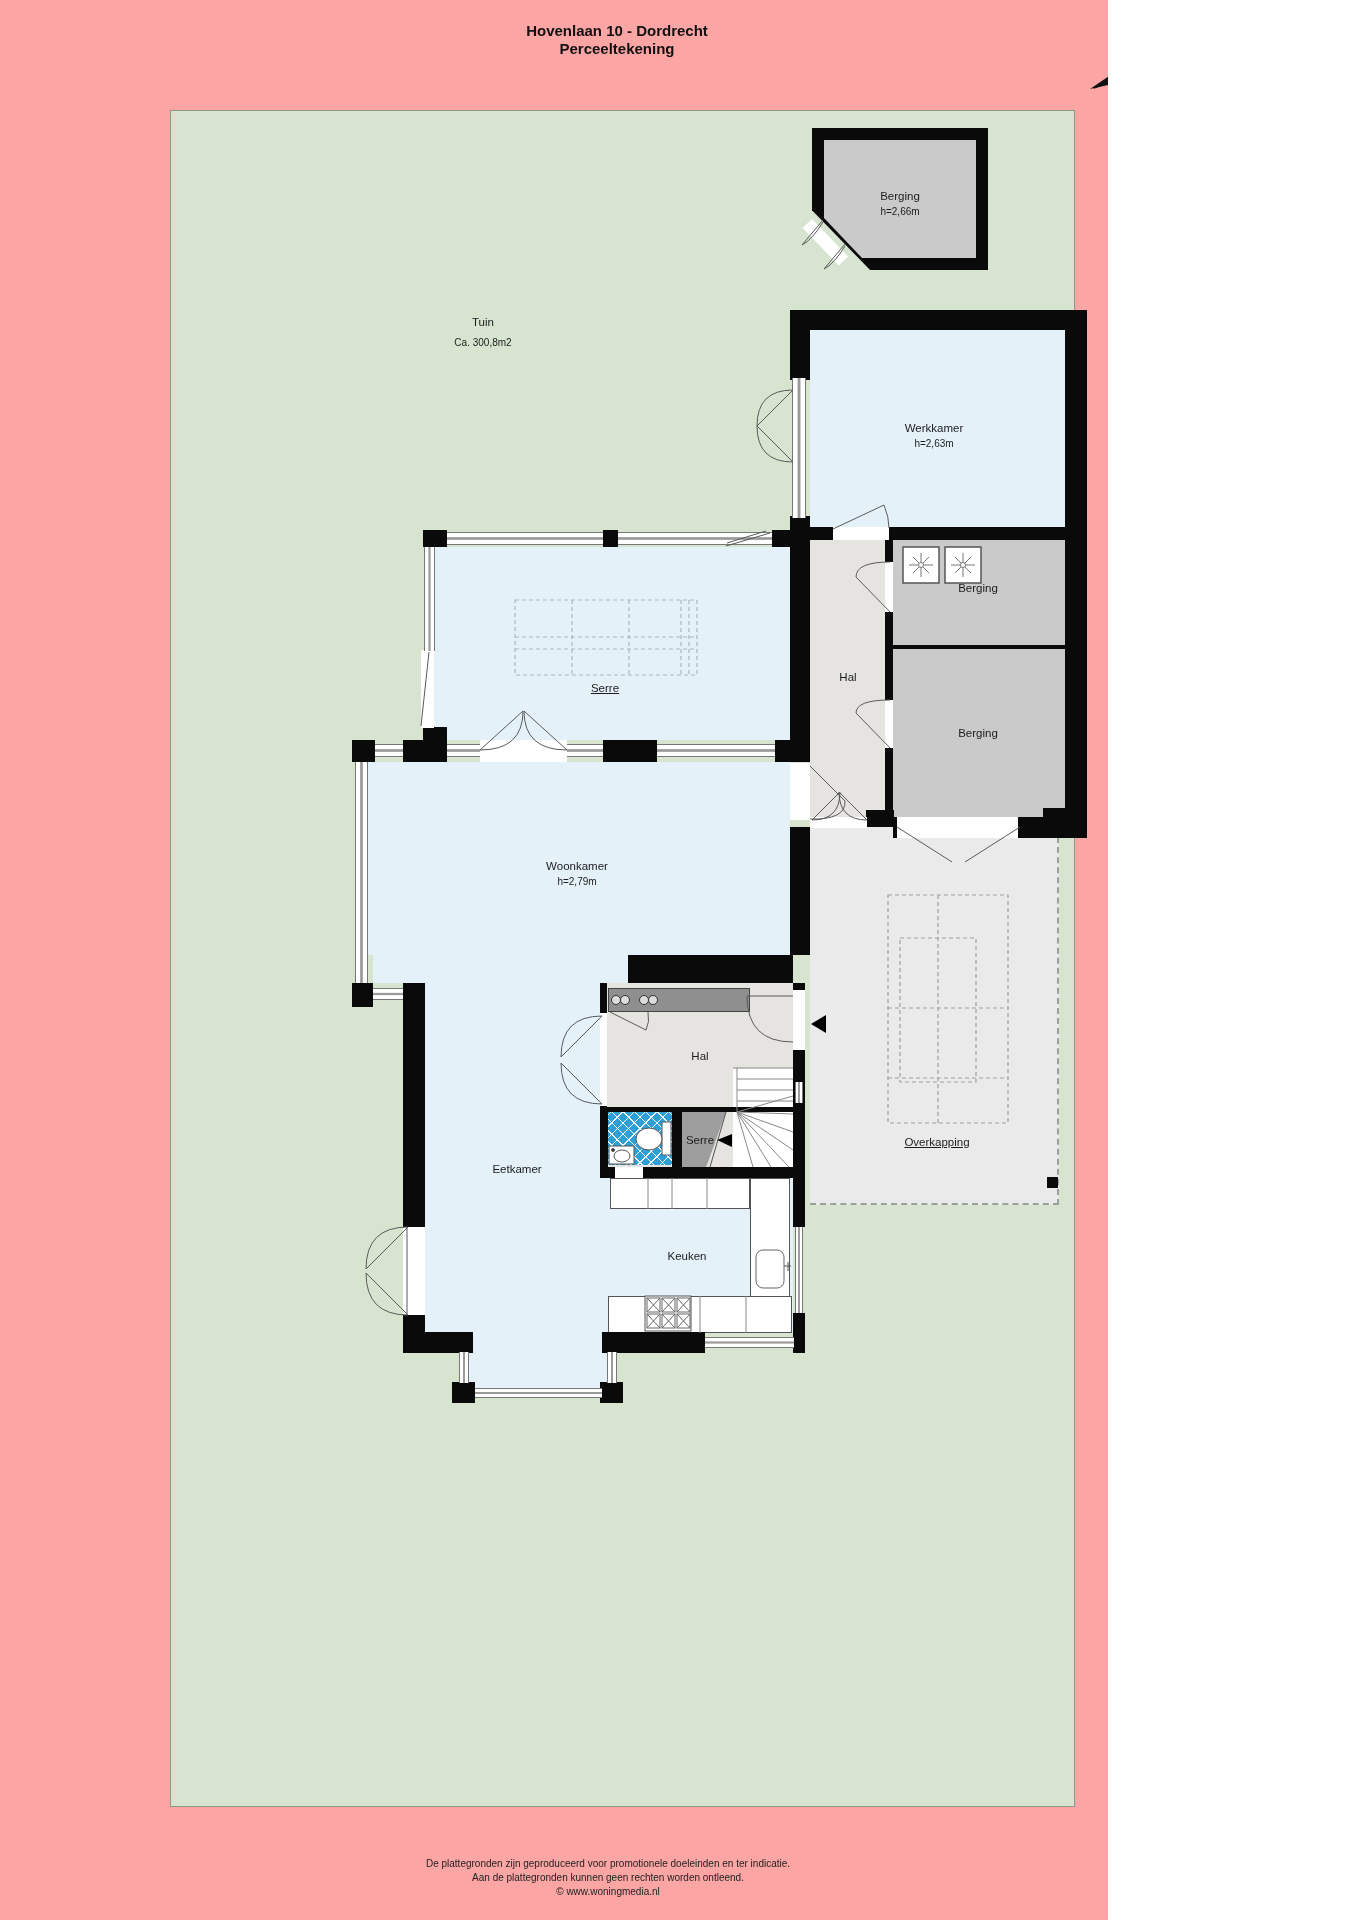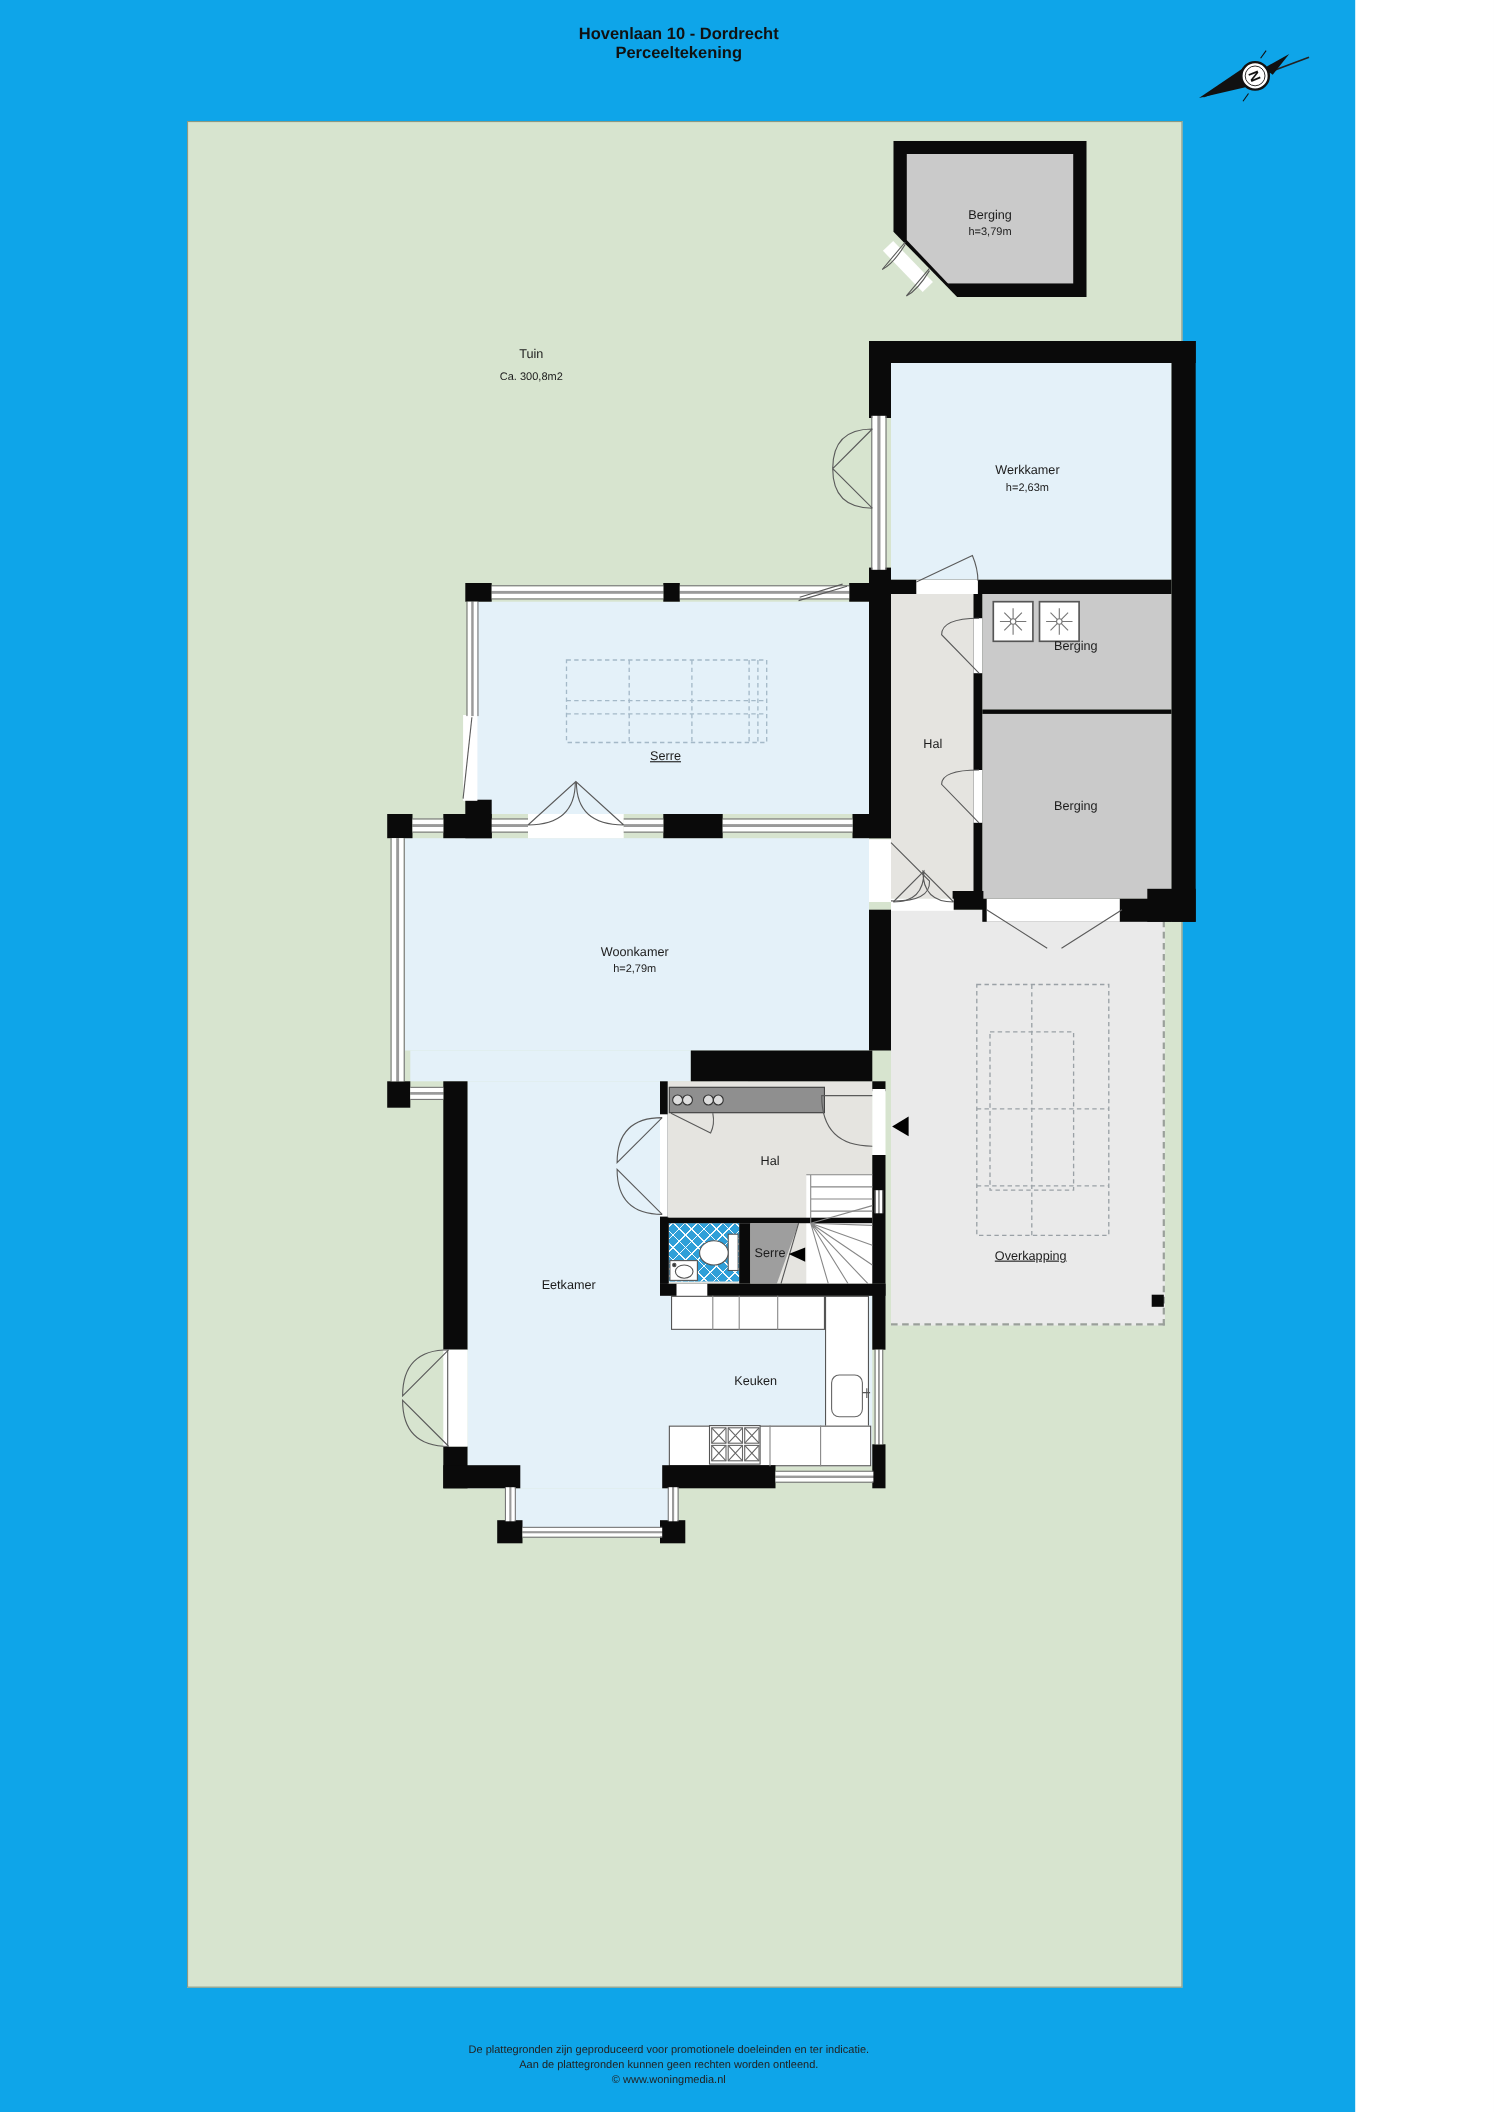--- a/index.html
+++ b/index.html
@@ -1,16 +1,16 @@
 <!DOCTYPE html>
 <html style="--c-wall: #0a0a0a; --c-garden: #d7e4cf; --c-room: #e4f1f9; --c-hall: #e5e4e0; --c-storage: #cacaca; --c-overkapping: #eaeaea; --c-tile: #2f9fd8; --c-closet: #9e9e9e; --c-sideboard: #8f8f8f;"><head>
 <meta charset="utf-8">
 <style>
   html,body{margin:0;padding:0;background:#fff;}
-  #canvas{position:relative;width:1232px;height:1920px;background:#0ea5e9;overflow:hidden;
+  #canvas{position:relative;width:1108px;height:1920px;background:#fca5a5;overflow:hidden;
           font-family:"Liberation Sans",sans-serif;}
   .abs{position:absolute;}
   .w{position:absolute;background:var(--c-wall);}
   .gap{position:absolute;background:#fff;}
   .wh{position:absolute;border-top:1px solid #777;border-bottom:1px solid #777;
       background:linear-gradient(to bottom,#fff 34%,#9a9a9a 42%,#9a9a9a 58%,#fff 66%);}
   .wv{position:absolute;border-left:1px solid #777;border-right:1px solid #777;
       background:linear-gradient(to right,#fff 34%,#9a9a9a 42%,#9a9a9a 58%,#fff 66%);}
   .lbl{position:absolute;transform:translate(-50%,-50%);font-size:11.5px;color:#1c1c1c;
        white-space:nowrap;text-align:center;line-height:14px;}
@@ -235,21 +235,21 @@
     </g>
 
     <polygon points="826,1015 811,1024 826,1033" fill="#000"></polygon>
     <polygon points="732,1134 717,1140 732,1147" fill="#000"></polygon>
   </svg>
 
   <div class="lbl" style="left:483px;top:322px;">Tuin</div>
   <div class="lbl sub" style="left:483px;top:343px;">Ca. 300,8m2</div>
 
   <div class="lbl" style="left:900px;top:196px;">Berging</div>
-  <div class="lbl sub" style="left:900px;top:212px;">h=3,79m</div>
+  <div class="lbl sub" style="left:900px;top:212px;">h=2,66m</div>
 
   <div class="lbl" style="left:934px;top:428px;">Werkkamer</div>
   <div class="lbl sub" style="left:934px;top:444px;">h=2,63m</div>
 
   <div class="lbl" style="left:848px;top:677px;">Hal</div>
   <div class="lbl" style="left:978px;top:588px;">Berging</div>
   <div class="lbl" style="left:978px;top:733px;">Berging</div>
   <div class="lbl" style="left:605px;top:688px;text-decoration:underline;">Serre</div>
 
   <div class="lbl" style="left:577px;top:866px;">Woonkamer</div>

